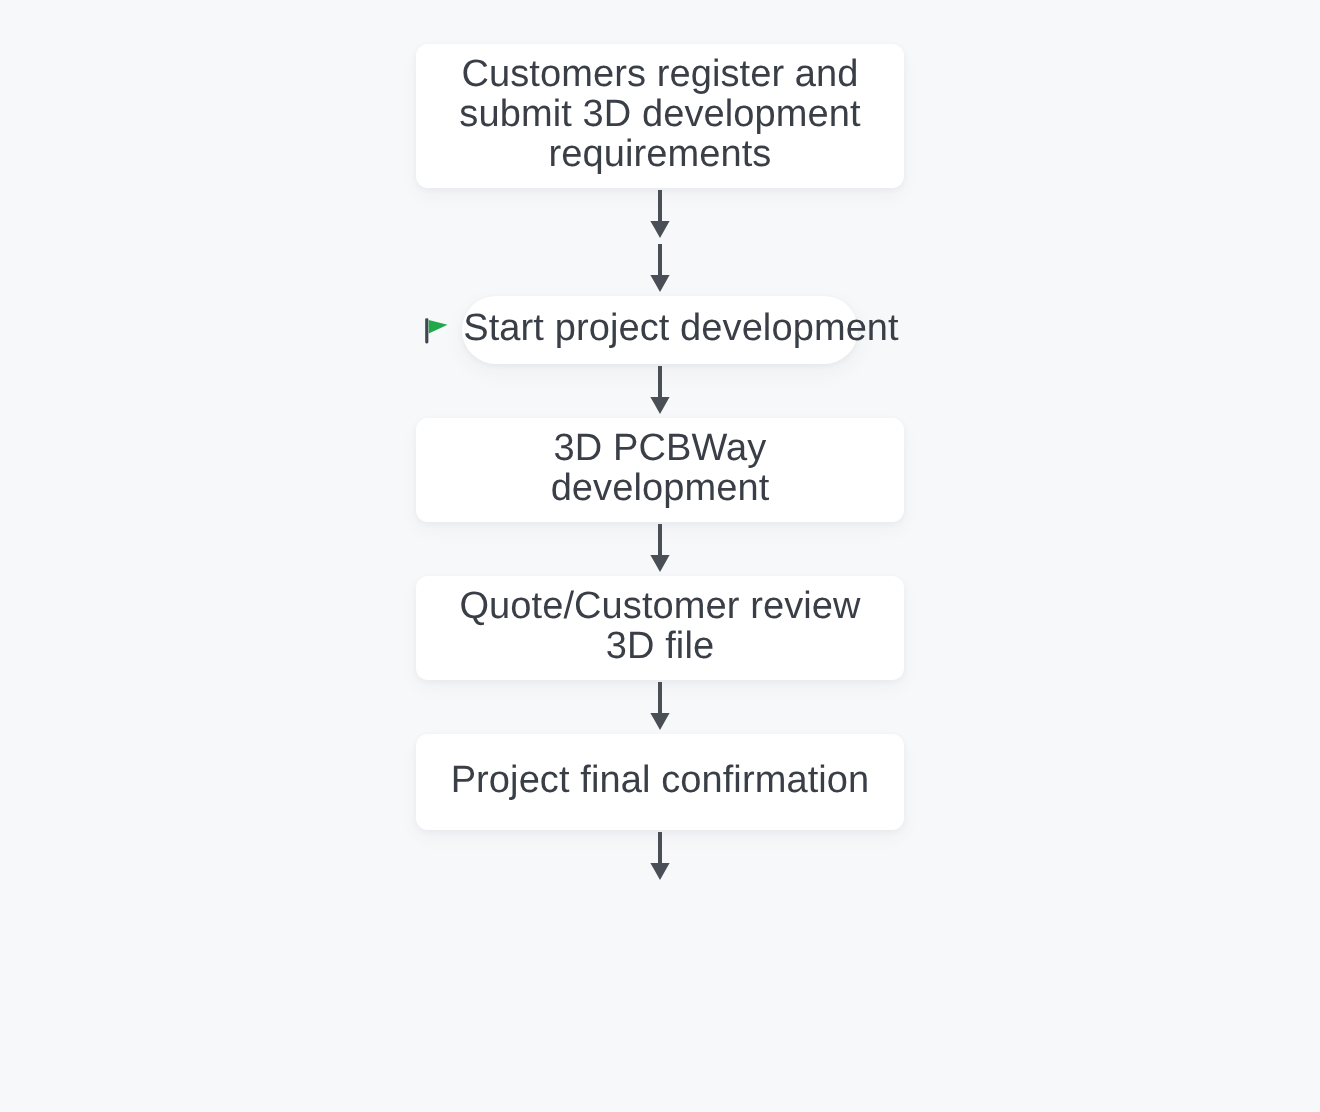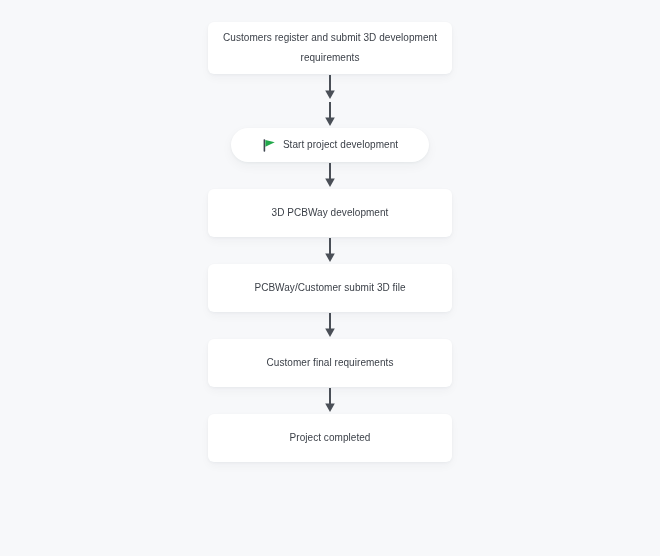--- a/index.html
+++ b/index.html
@@ -26,21 +26,21 @@
   }
 
   .node {
     width: 244px;
     box-sizing: border-box;
     background: #ffffff;
     border-radius: 6px;
     box-shadow: 0 1px 3px rgba(28, 35, 48, 0.045),
                 0 4px 10px rgba(28, 35, 48, 0.035);
     color: #3a3f47;
-    font-size: 10px;
+    font-size: 19px;
     line-height: 20px;
     text-align: center;
     display: flex;
     align-items: center;
     justify-content: center;
     padding: 6px 14px;
     min-height: 48px;
     letter-spacing: 0.05px;
   }
 
@@ -120,34 +120,31 @@
   <div class="node">
     <span class="node-label">3D PCBWay development</span>
   </div>
 
   <svg class="connector" viewBox="0 0 20 27">
     <line x1="10" y1="1" x2="10" y2="18" stroke="#4a4f57" stroke-width="2"></line>
     <polygon points="10,25 5.2,16.5 14.8,16.5" fill="#4a4f57"></polygon>
   </svg>
 
   <div class="node">
-    <span class="node-label">PCBWay/Customer submit 3D file</span>
+    <span class="node-label">Quote/Customer review 3D file</span>
   </div>
 
   <svg class="connector" viewBox="0 0 20 27">
     <line x1="10" y1="1" x2="10" y2="18" stroke="#4a4f57" stroke-width="2"></line>
     <polygon points="10,25 5.2,16.5 14.8,16.5" fill="#4a4f57"></polygon>
   </svg>
 
   <div class="node">
-    <span class="node-label">Customer final requirements</span>
+    <span class="node-label">Project final confirmation</span>
   </div>
 
   <svg class="connector" viewBox="0 0 20 27">
     <line x1="10" y1="1" x2="10" y2="18" stroke="#4a4f57" stroke-width="2"></line>
     <polygon points="10,25 5.2,16.5 14.8,16.5" fill="#4a4f57"></polygon>
   </svg>
 
-  <div class="node">
-    <span class="node-label">Project completed</span>
-  </div>
 
 </div>
 
 </body></html>

